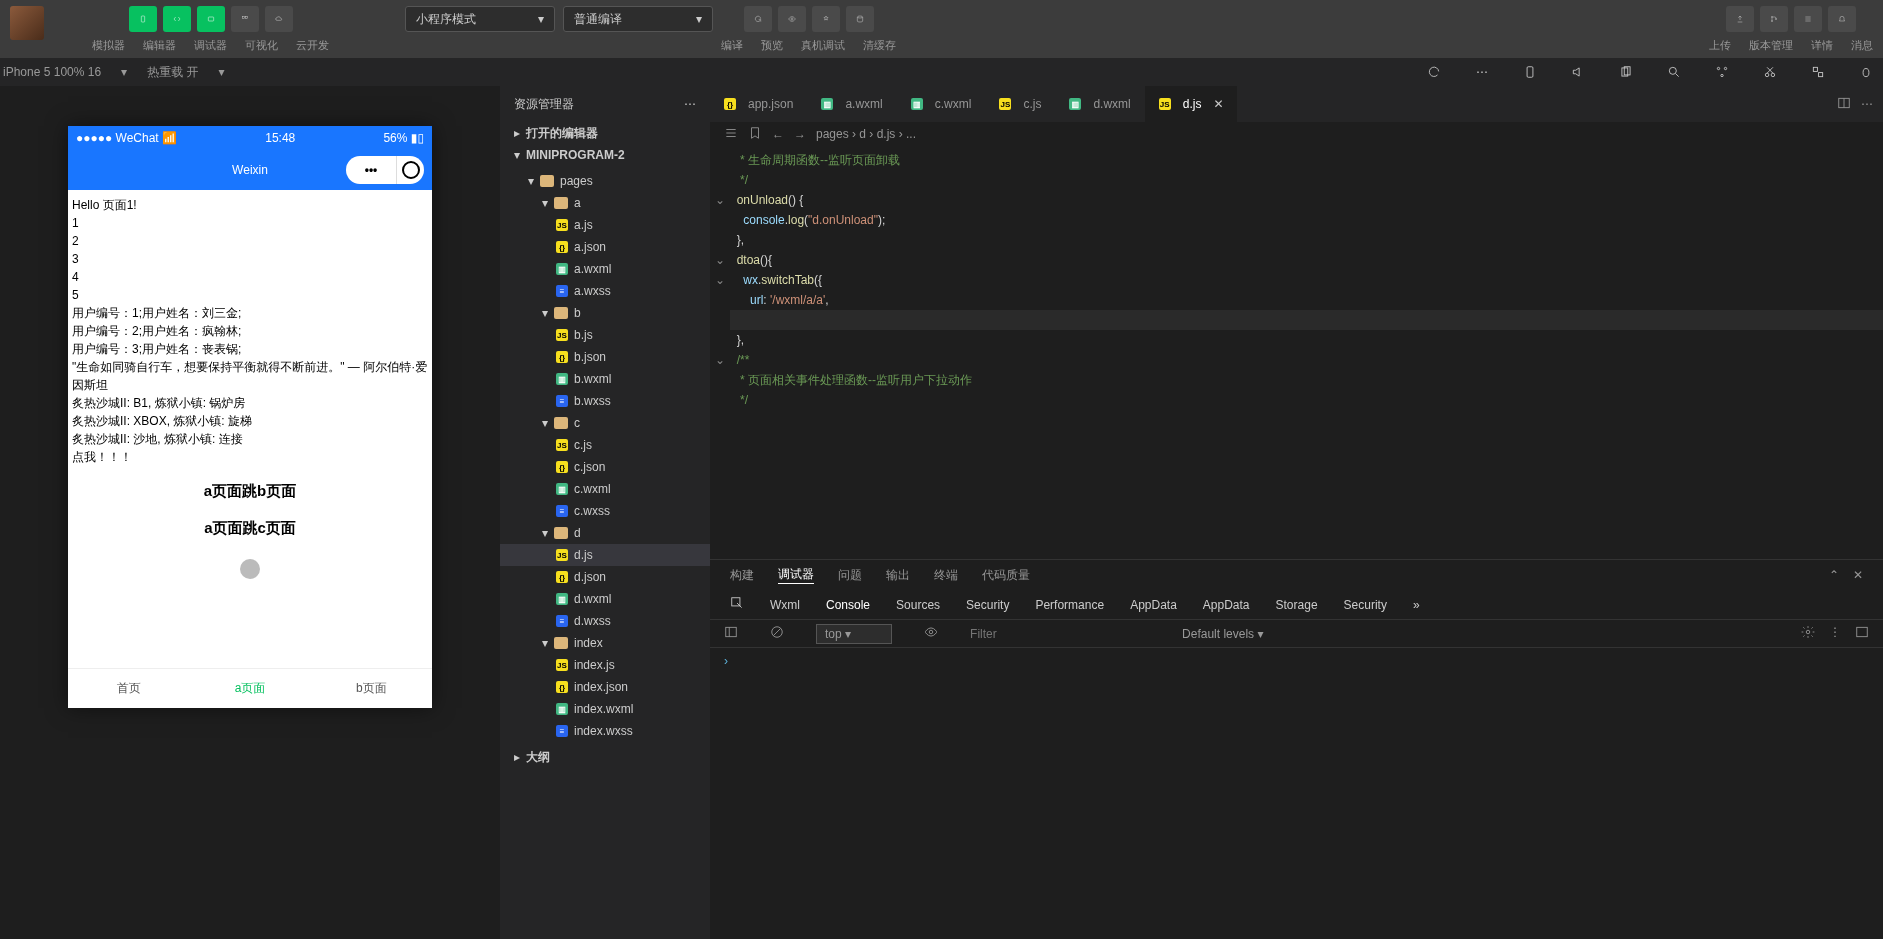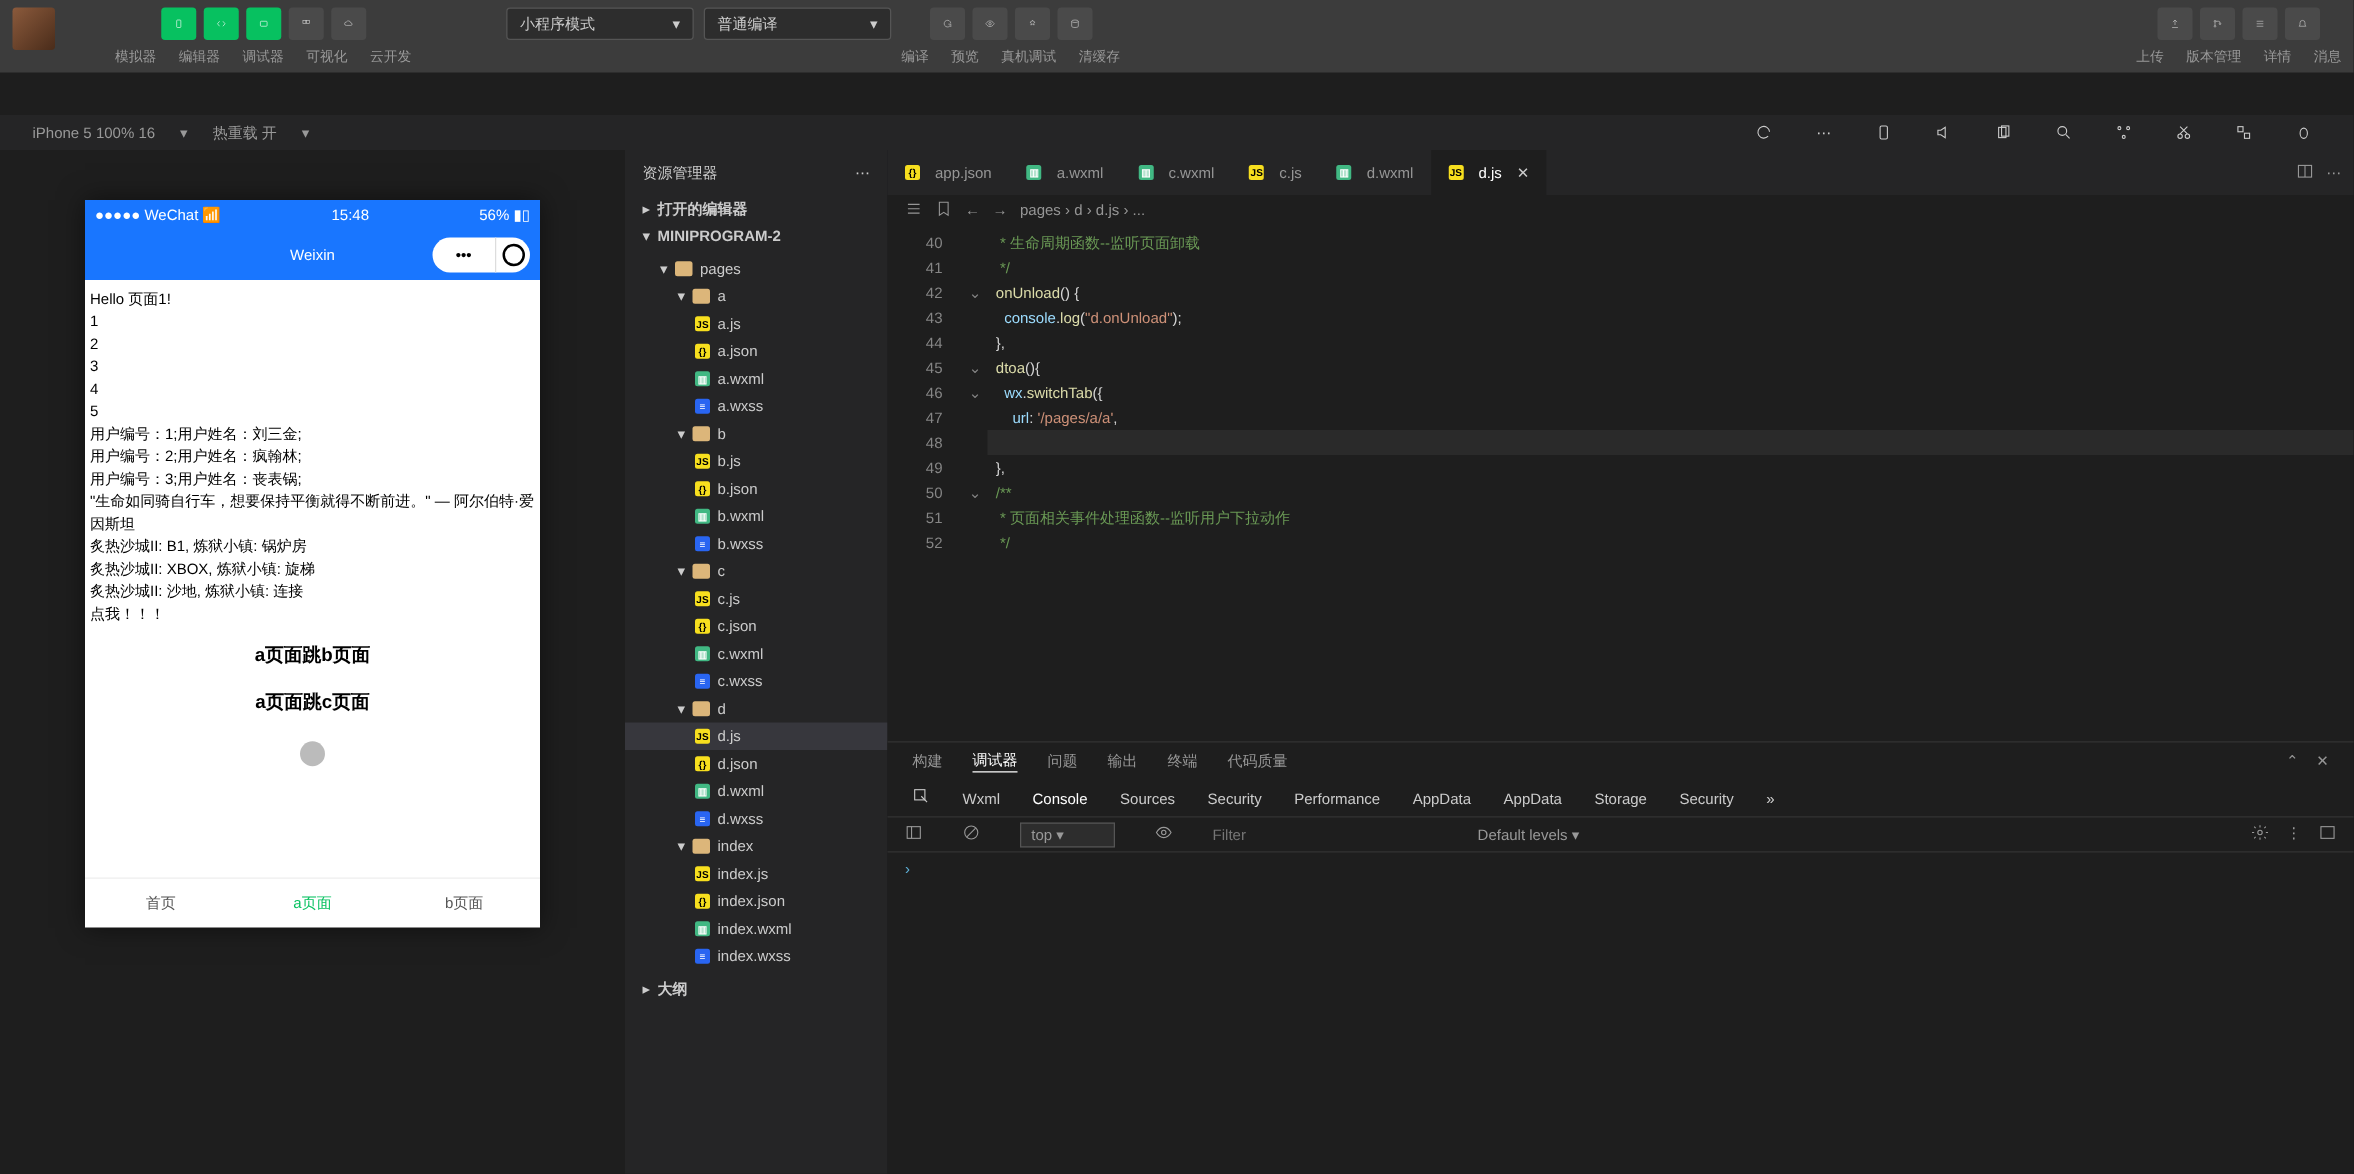--- a/index.html
+++ b/index.html
@@ -7,21 +7,21 @@
 .topbar{height:58px;background:#3c3c3c;display:flex;align-items:flex-start;padding:6px 10px;gap:8px;}
 .avatar{width:34px;height:34px;background:linear-gradient(135deg,#8b5a3c,#4a2c1a);border-radius:3px;margin-right:40px;}
 .btn{display:inline-flex;align-items:center;justify-content:center;height:26px;padding:0 10px;background:#4a4a4a;border-radius:3px;cursor:pointer;color:#ccc;}
 .btn.green{background:#07c160;color:#fff;}
 .tgroup{display:flex;flex-direction:column;align-items:center;gap:4px;}
 .trow{display:flex;gap:6px;}
 .tlabel{font-size:11px;color:#999;}
 .tlbls{display:flex;gap:18px;margin-top:2px;}
 .dropdown{background:#2d2d2d;border:1px solid #555;height:26px;display:flex;align-items:center;padding:0 10px;min-width:150px;justify-content:space-between;border-radius:3px;cursor:pointer;}
 .spacer{flex:1;}
-.statusbar{height:28px;background:#252526;display:flex;align-items:center;padding:0 26px;color:#999;font-size:11px;gap:20px;margin-top:34px;}
+.statusbar{height:28px;background:#252526;display:flex;align-items:center;padding:0 3px;color:#999;font-size:11px;gap:20px;}
 .main{display:flex;height:853px;}
 .sim-col{width:500px;background:#1e1e1e;display:flex;justify-content:center;padding-top:40px;}
 .phone{width:364px;height:582px;background:#fff;display:flex;flex-direction:column;box-shadow:0 0 20px rgba(0,0,0,0.5);}
 .phone-status{height:24px;background:#1976ff;color:#fff;display:flex;align-items:center;justify-content:space-between;padding:0 8px;font-size:11px;}
 .phone-nav{height:40px;background:#1976ff;display:flex;align-items:center;justify-content:center;position:relative;color:#fff;font-size:14px;}
 .capsule{position:absolute;right:8px;top:6px;width:78px;height:28px;background:#fff;border-radius:14px;display:flex;align-items:center;}
 .capsule .dots{flex:1;text-align:center;font-weight:bold;color:#000;}
 .capsule .circ{width:28px;height:28px;border-left:1px solid #ddd;display:flex;align-items:center;justify-content:center;}
 .capsule .circ::after{content:"";width:14px;height:14px;border:2px solid #000;border-radius:50%;display:block;}
 .phone-body{flex:1;overflow:auto;padding:6px 4px;color:#000;font-size:14px;line-height:1.5;}
@@ -366,35 +366,20 @@
             <path d="M4 6h16M4 12h16M4 18h16"></path>
           </svg></span>
       <span><svg viewBox="0 0 24 24">
             <path d="M6 3h12v18l-6-4-6 4z"></path>
           </svg></span>
       <span>←</span>
       <span>→</span>
       <span id="bc">pages › d › d.js › ...</span>
     </div>
     <div class="code">
-      <div class="gutter" id="gutter">
-          <div>40</div>
-          <div>41</div>
-          <div>42</div>
-          <div>43</div>
-          <div>44</div>
-          <div>45</div>
-          <div>46</div>
-          <div>47</div>
-          <div>48</div>
-          <div>49</div>
-          <div>50</div>
-          <div>51</div>
-          <div>52</div>
-        </div>
       <div class="fold-col" id="fold">
           <div></div>
           <div></div>
           <div>⌄</div>
           <div></div>
           <div></div>
           <div>⌄</div>
           <div>⌄</div>
           <div></div>
           <div></div>
@@ -405,21 +390,21 @@
         </div>
       <div class="codelines" id="codelines">
           <div class="hl"></div>
           <div><span class="c-comment">   * 生命周期函数--监听页面卸载</span></div>
           <div><span class="c-comment">   */</span></div>
           <div><span class="c-fn">  onUnload</span><span class="c-punc">() {</span></div>
           <div><span class="c-obj">    console</span><span class="c-punc">.</span><span class="c-fn">log</span><span class="c-punc">(</span><span class="c-str">"d.onUnload"</span><span class="c-punc">);</span></div>
           <div><span class="c-punc">  },</span></div>
           <div><span class="c-fn">  dtoa</span><span class="c-punc">(){</span></div>
           <div><span class="c-obj">    wx</span><span class="c-punc">.</span><span class="c-fn">switchTab</span><span class="c-punc">({</span></div>
-          <div><span class="c-obj">      url</span><span class="c-punc">: </span><span class="c-str">'/pages/a/a'</span><span class="c-punc">,</span></div>
+          <div><span class="c-obj">      url</span><span class="c-punc">: </span><span class="c-str">'/wxml/a/a'</span><span class="c-punc">,</span></div>
           <div><span class="c-punc">    })</span></div>
           <div><span class="c-punc">  },</span></div>
           <div><span class="c-comment">  /**</span></div>
           <div><span class="c-comment">   * 页面相关事件处理函数--监听用户下拉动作</span></div>
           <div><span class="c-comment">   */</span></div>
         </div>
     </div>
 
     <div class="panel">
       <div class="panel-tabs" id="panel-tabs">

